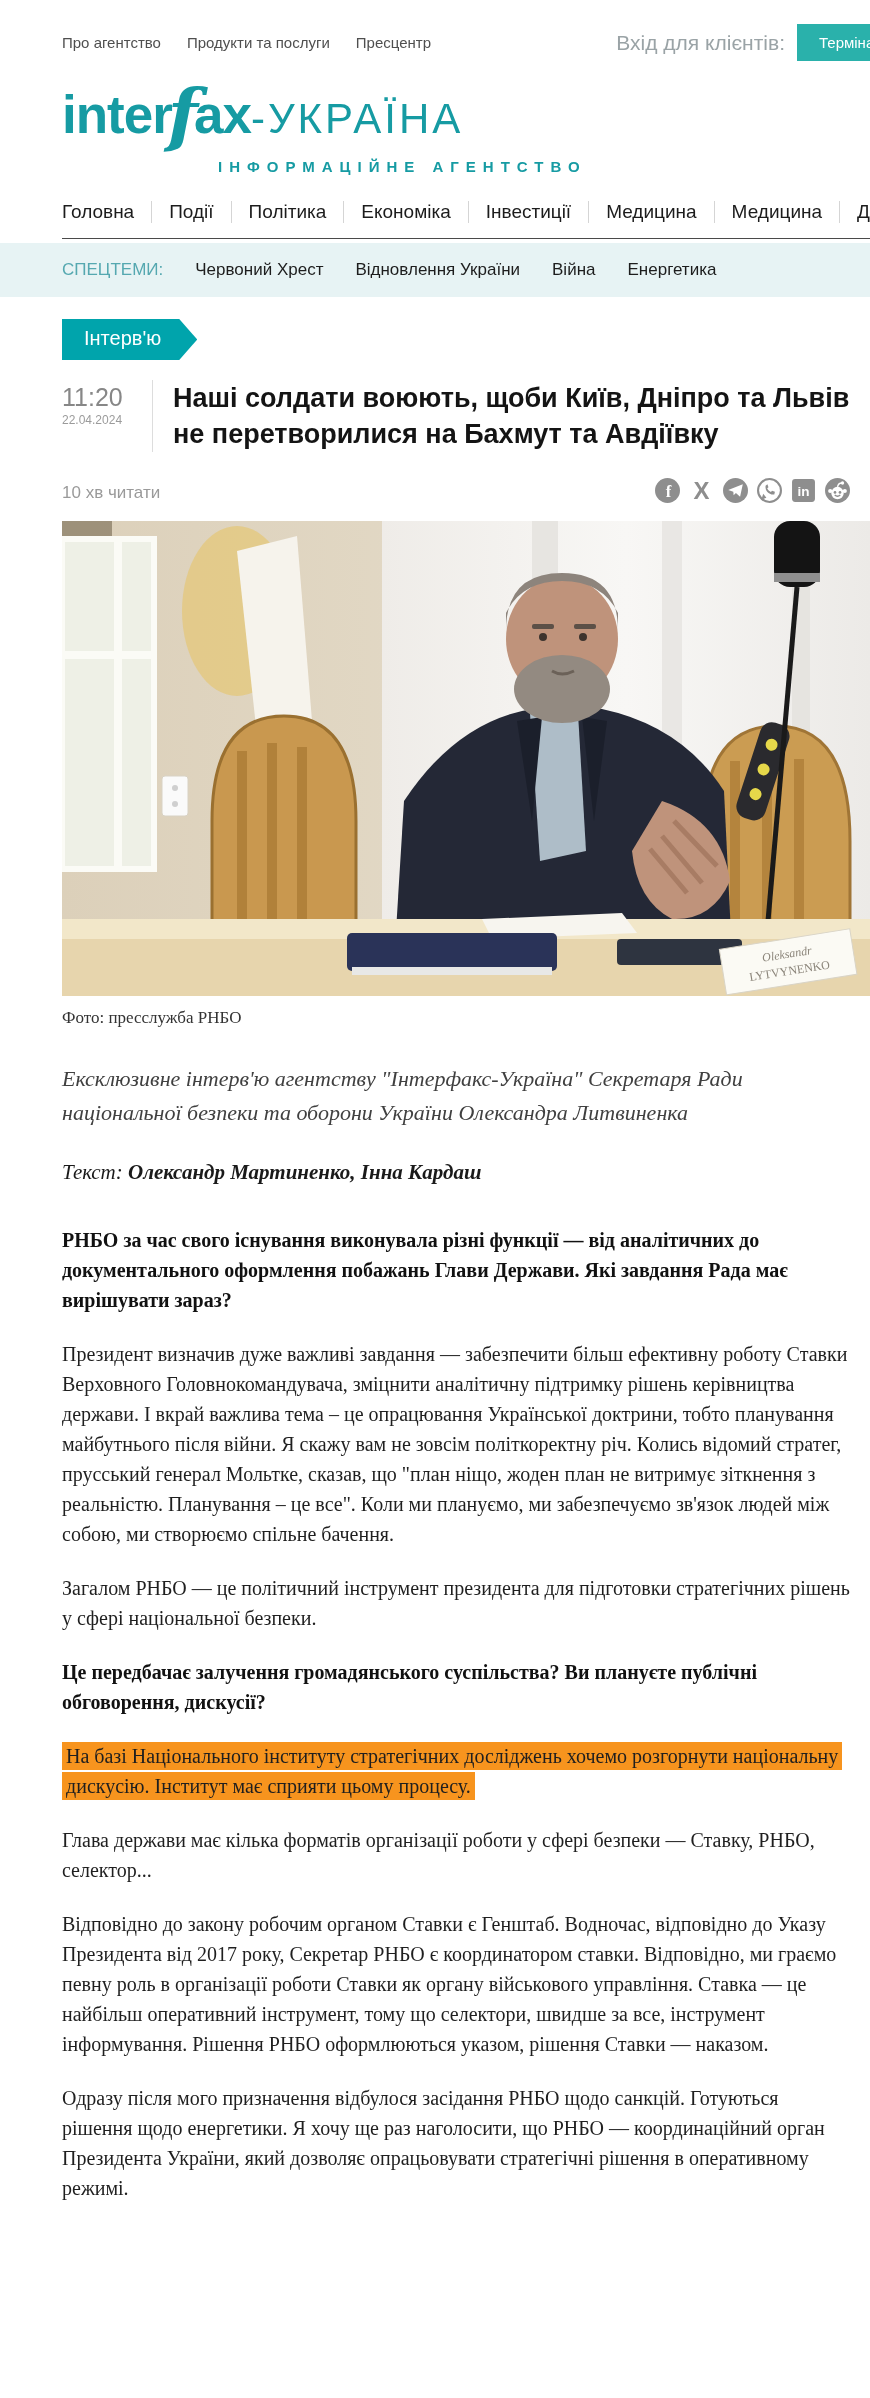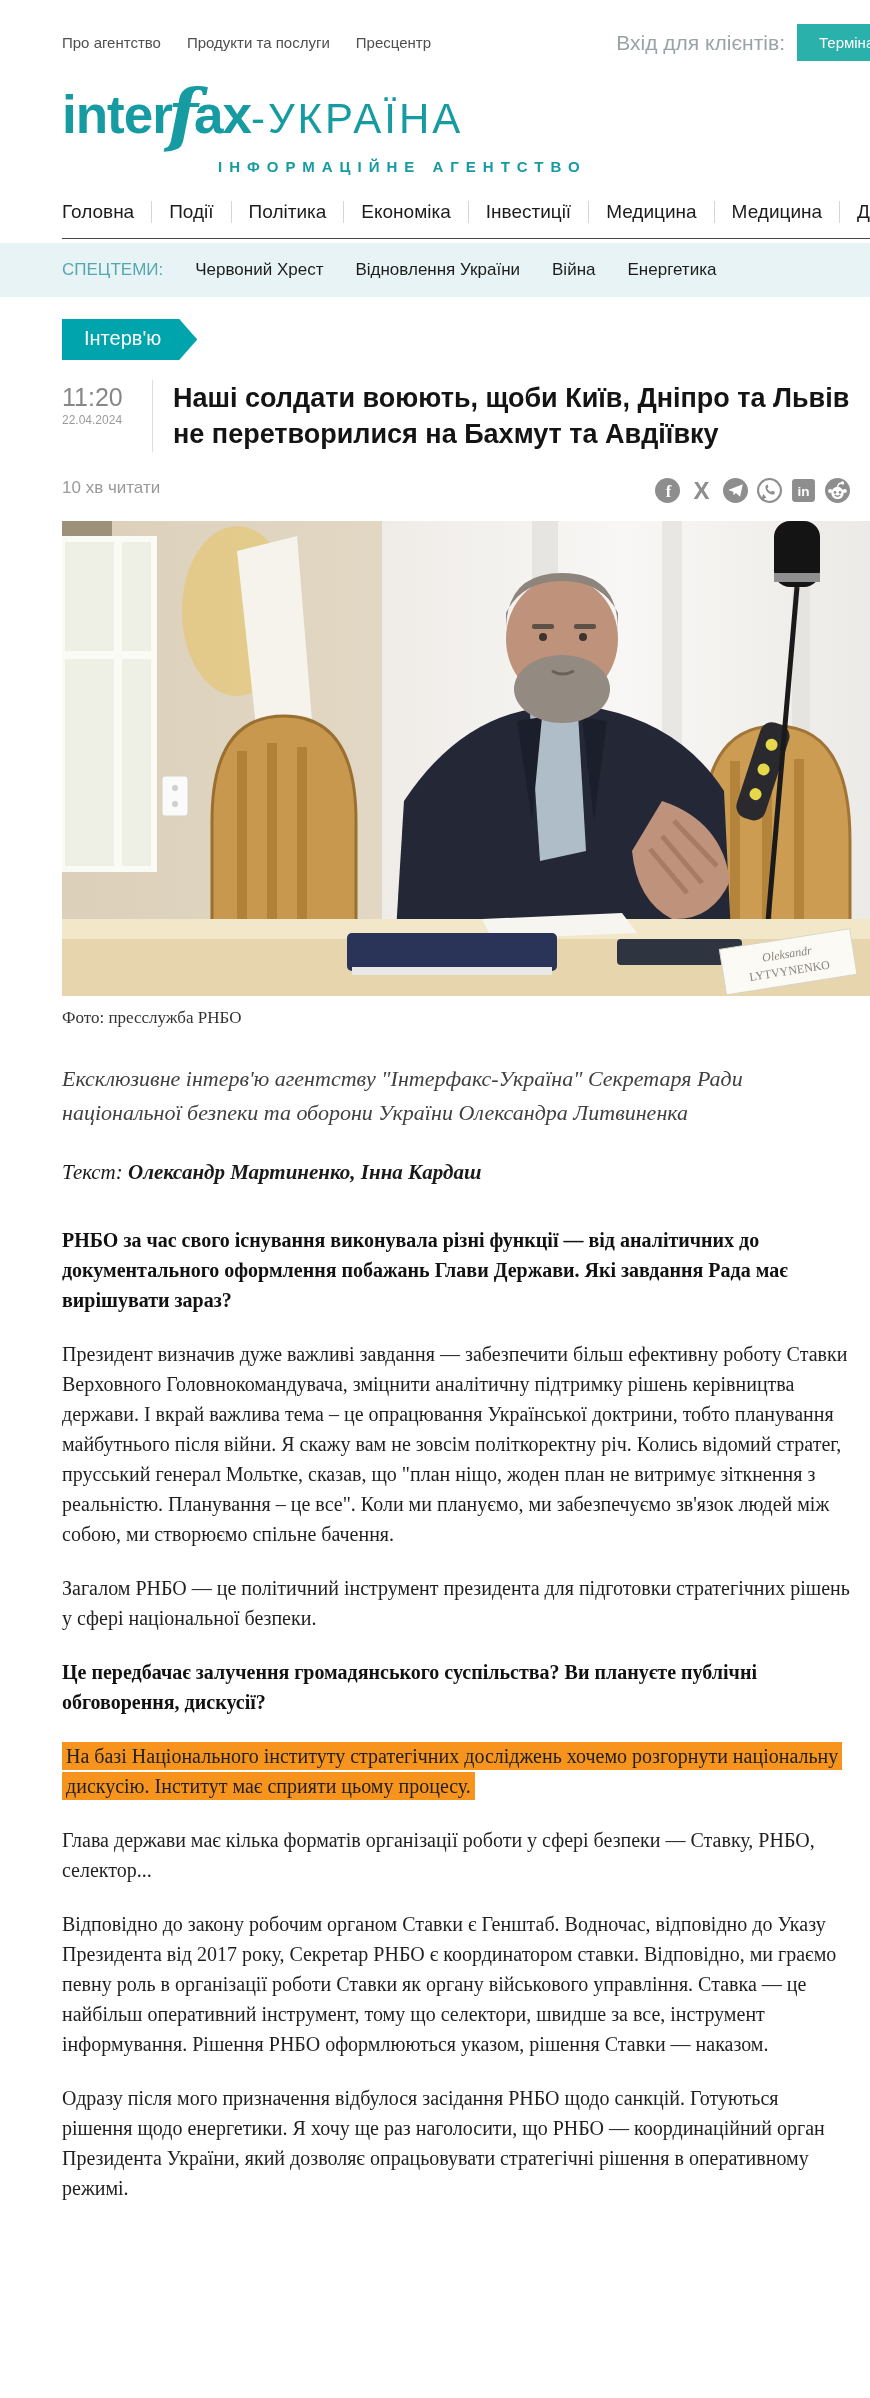--- a/index.html
+++ b/index.html
@@ -44,21 +44,21 @@
     clip-path:polygon(0 0,calc(100% - 18px) 0,100% 50%,calc(100% - 18px) 100%,0 100%);text-align:center;}
 
   
   .header{display:flex;margin:20px 0 0 62px;}
   .timeblock{min-width:70px;text-align:left;padding-top:4px;}
   .time{font-size:25px;color:#878787;line-height:26px;}
   .date{font-size:12px;color:#9b9b9b;margin-top:3px;}
   .vdivider{width:1px;background:#ddd;margin:0 20px;}
   .title{font-size:27px;font-weight:bold;color:#141414;line-height:36px;max-width:680px;}
 
-  .metarow{display:flex;align-items:flex-start;margin:26px 0 0 62px;width:788px;}
+  .metarow{display:flex;align-items:flex-end;margin:26px 0 0 62px;width:788px;}
   .readtime{font-size:17px;color:#9a9a9a;}
   .sharebar{margin-left:auto;display:flex;gap:9px;align-items:center;}
   .share{width:25px;height:25px;display:inline-block;cursor:pointer;}
   .share svg{width:25px;height:25px;display:block;}
 
   
   .photo{margin:18px 0 0 62px;width:808px;height:475px;overflow:hidden;}
   .caption{margin:12px 0 0 62px;font-family:"Liberation Serif",serif;font-size:17px;color:#333;}
 
   

